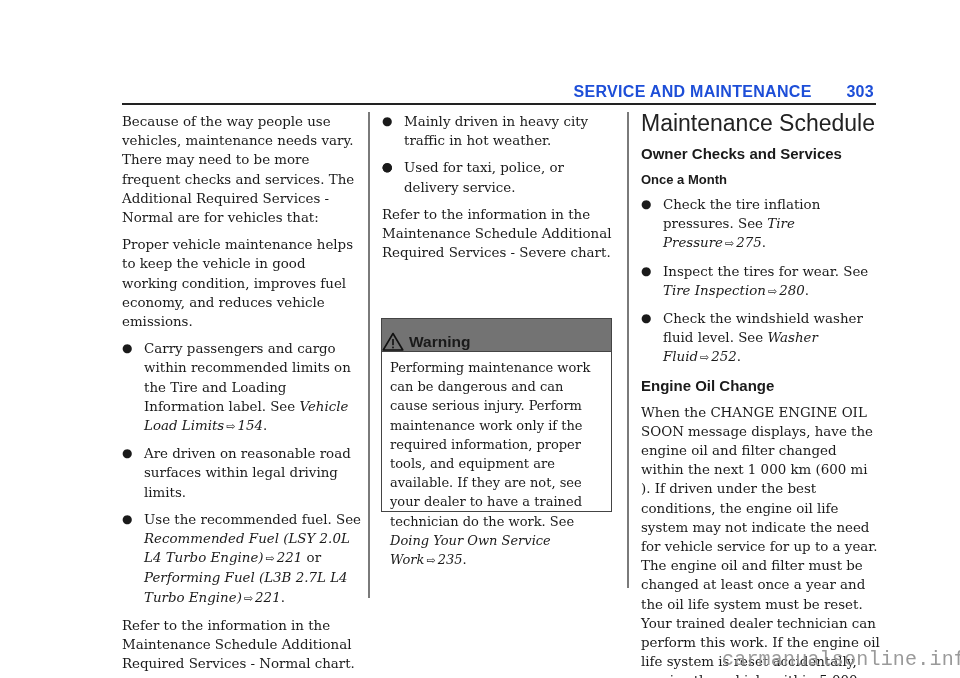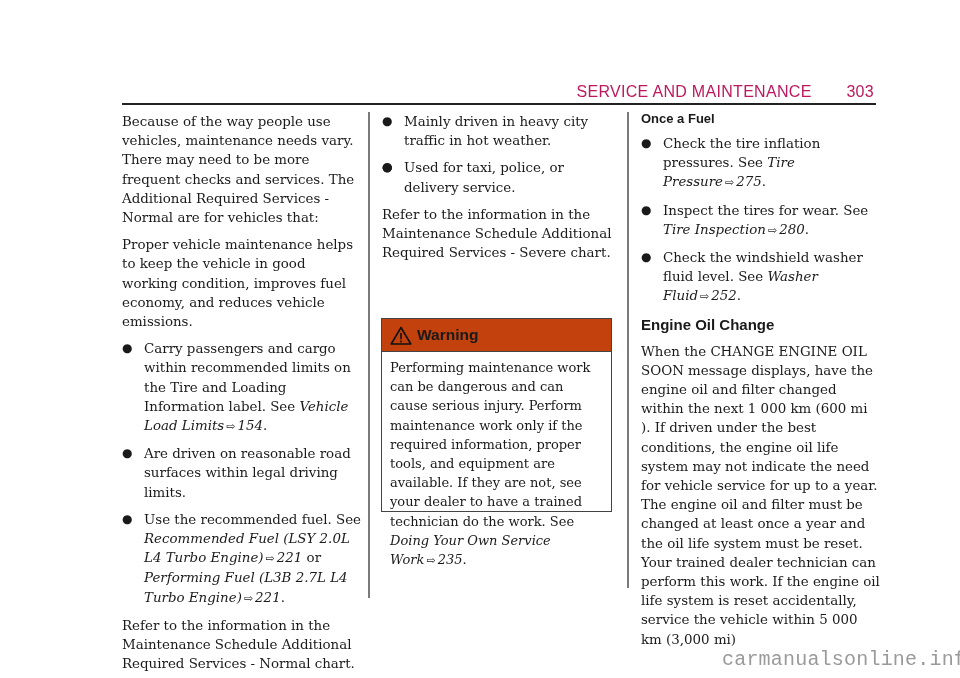--- a/index.html
+++ b/index.html
@@ -1,39 +1,39 @@
 <!DOCTYPE html>
 <html><head>
 <meta charset="utf-8">
 <style>
   html, body { margin:0; padding:0; background:#ffffff; }
   body { width:960px; height:678px; position:relative; overflow:hidden; color:#1a1a1a; }
   .serif { font-family: "DejaVu Serif", "Liberation Serif", serif; }
   .sans { font-family: "Liberation Sans", "DejaVu Sans", sans-serif; }
 
-  .running-head { position:absolute; top:83px; right:86px; font-size:16px; letter-spacing:0.3px; color:#be185d; }
+  .running-head { position:absolute; top:83px; right:86px; font-size:16px; letter-spacing:0.3px; color:#1d4ed8;font-weight:bold; }
   .running-head .title { margin-right:30px; }
   .head-rule { position:absolute; top:103px; left:122px; width:754px; height:1.5px; background:#222; }
 
   .col-rule { position:absolute; width:2px; background:#7a7a7a; }
 
   .col { position:absolute; top:112px; font-size:13.4px; line-height:19.2px; }
   .col p { margin:0 0 8px 0; }
   .col ul { list-style:none; margin:0 0 8px 0; padding:0; }
   .col li { position:relative; padding-left:22px; margin-bottom:8px; }
   .col li .bullet { position:absolute; left:0; top:0; font-size:12px; }
   .ref { font-style:italic; }
   .arrow { font-style:normal; font-size:11px; margin:0 2px; }
 
   .col1 { left:122px; width:240px; }
   .col2 { left:382px; width:236px; }
   .col3 { left:641px; width:240px; }
 
   .warn-box { position:absolute; left:381px; top:318px; width:231px; height:194px; border:1.5px solid #444; box-sizing:border-box; }
-  .warn-head { background:#c2410c; border-bottom:1.5px solid #444; height:32px; display:flex; align-items:center; padding-left:8px; }
+  .warn-head { background:#737373; border-bottom:1.5px solid #444; height:32px; display:flex; align-items:flex-end; }
   .warn-head .warn-title { font-family:"Liberation Sans", sans-serif; font-weight:bold; font-size:15.5px; margin-left:5px; }
   .warn-body { padding:6px 6px 0 8px; font-size:13px; line-height:19.2px; }
 
   .h-section { font-family:"Liberation Sans", "DejaVu Sans", sans-serif; font-size:23px; font-weight:normal; margin:0 0 8px 0; line-height:26px; color:#222; }
   .h-sub { font-family:"Liberation Sans", "DejaVu Sans", sans-serif; font-size:15px; font-weight:bold; margin:0 0 7px 0; line-height:20px; }
   .h-sub3 { font-family:"Liberation Sans", "DejaVu Sans", sans-serif; font-size:13px; font-weight:bold; margin:0 0 6px 0; line-height:18px; }
 
   .watermark { position:absolute; left:722px; top:648px; font-family:Liberation Mono, monospace; font-size:20px; color:#9a9a9a; letter-spacing:0.2px; }
 </style>
 </head>
@@ -87,21 +87,23 @@
       <rect x="10.2" y="14.6" width="1.6" height="1.7" fill="#111"></rect>
     </svg>
     <span class="warn-title">Warning</span>
   </div>
   <div class="warn-body">
     <span>Performing maintenance work can be dangerous and can cause serious injury. Perform maintenance work only if the required information, proper tools, and equipment are available. If they are not, see your dealer to have a trained technician do the work. See </span><span class="ref"><span>Doing Your Own Service Work</span><span class="arrow">⇨</span><span>235</span></span><span>.</span>
   </div>
 </div>
 
 <div class="col col3 serif" style="top:110px;">
-  <h3 class="h-sub3">Once a Fuel</h3>
+  <h1 class="h-section">Maintenance Schedule</h1>
+  <h2 class="h-sub">Owner Checks and Services</h2>
+  <h3 class="h-sub3">Once a Month</h3>
   <ul>
     <li>
       <span class="bullet">●</span>
       <span>Check the tire inflation pressures. See </span><span class="ref"><span>Tire Pressure</span><span class="arrow">⇨</span><span>275</span></span><span>.</span>
     </li>
     <li>
       <span class="bullet">●</span>
       <span>Inspect the tires for wear. See </span><span class="ref"><span>Tire Inspection</span><span class="arrow">⇨</span><span>280</span></span><span>.</span>
     </li>
     <li>

